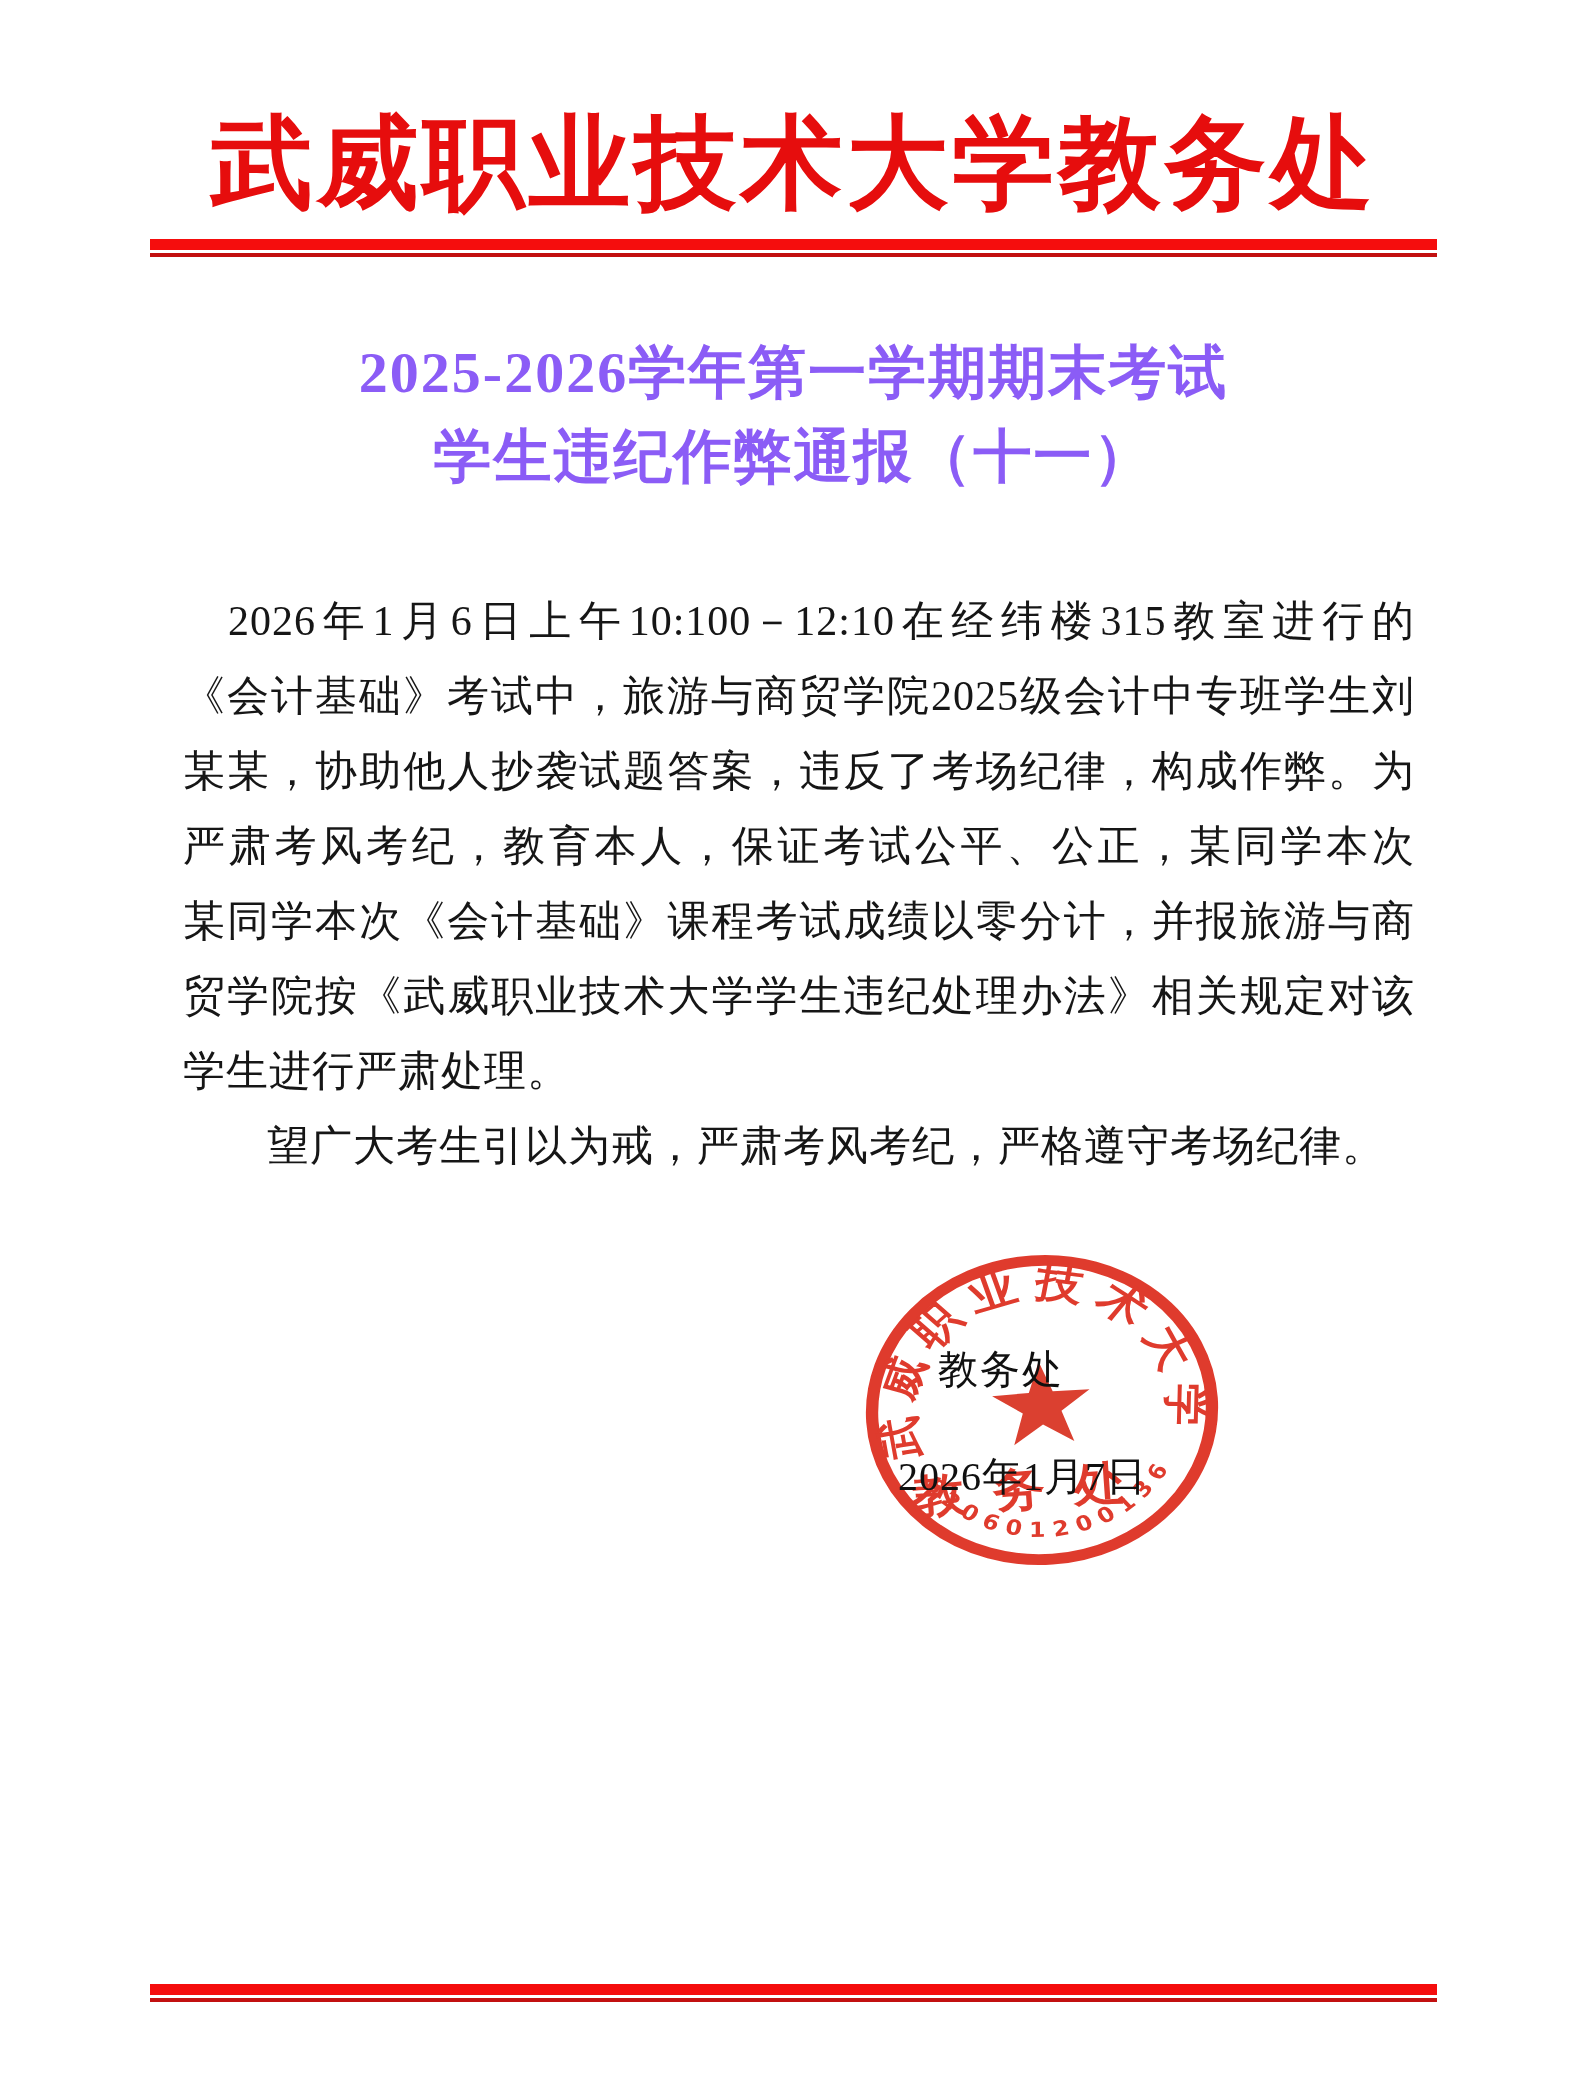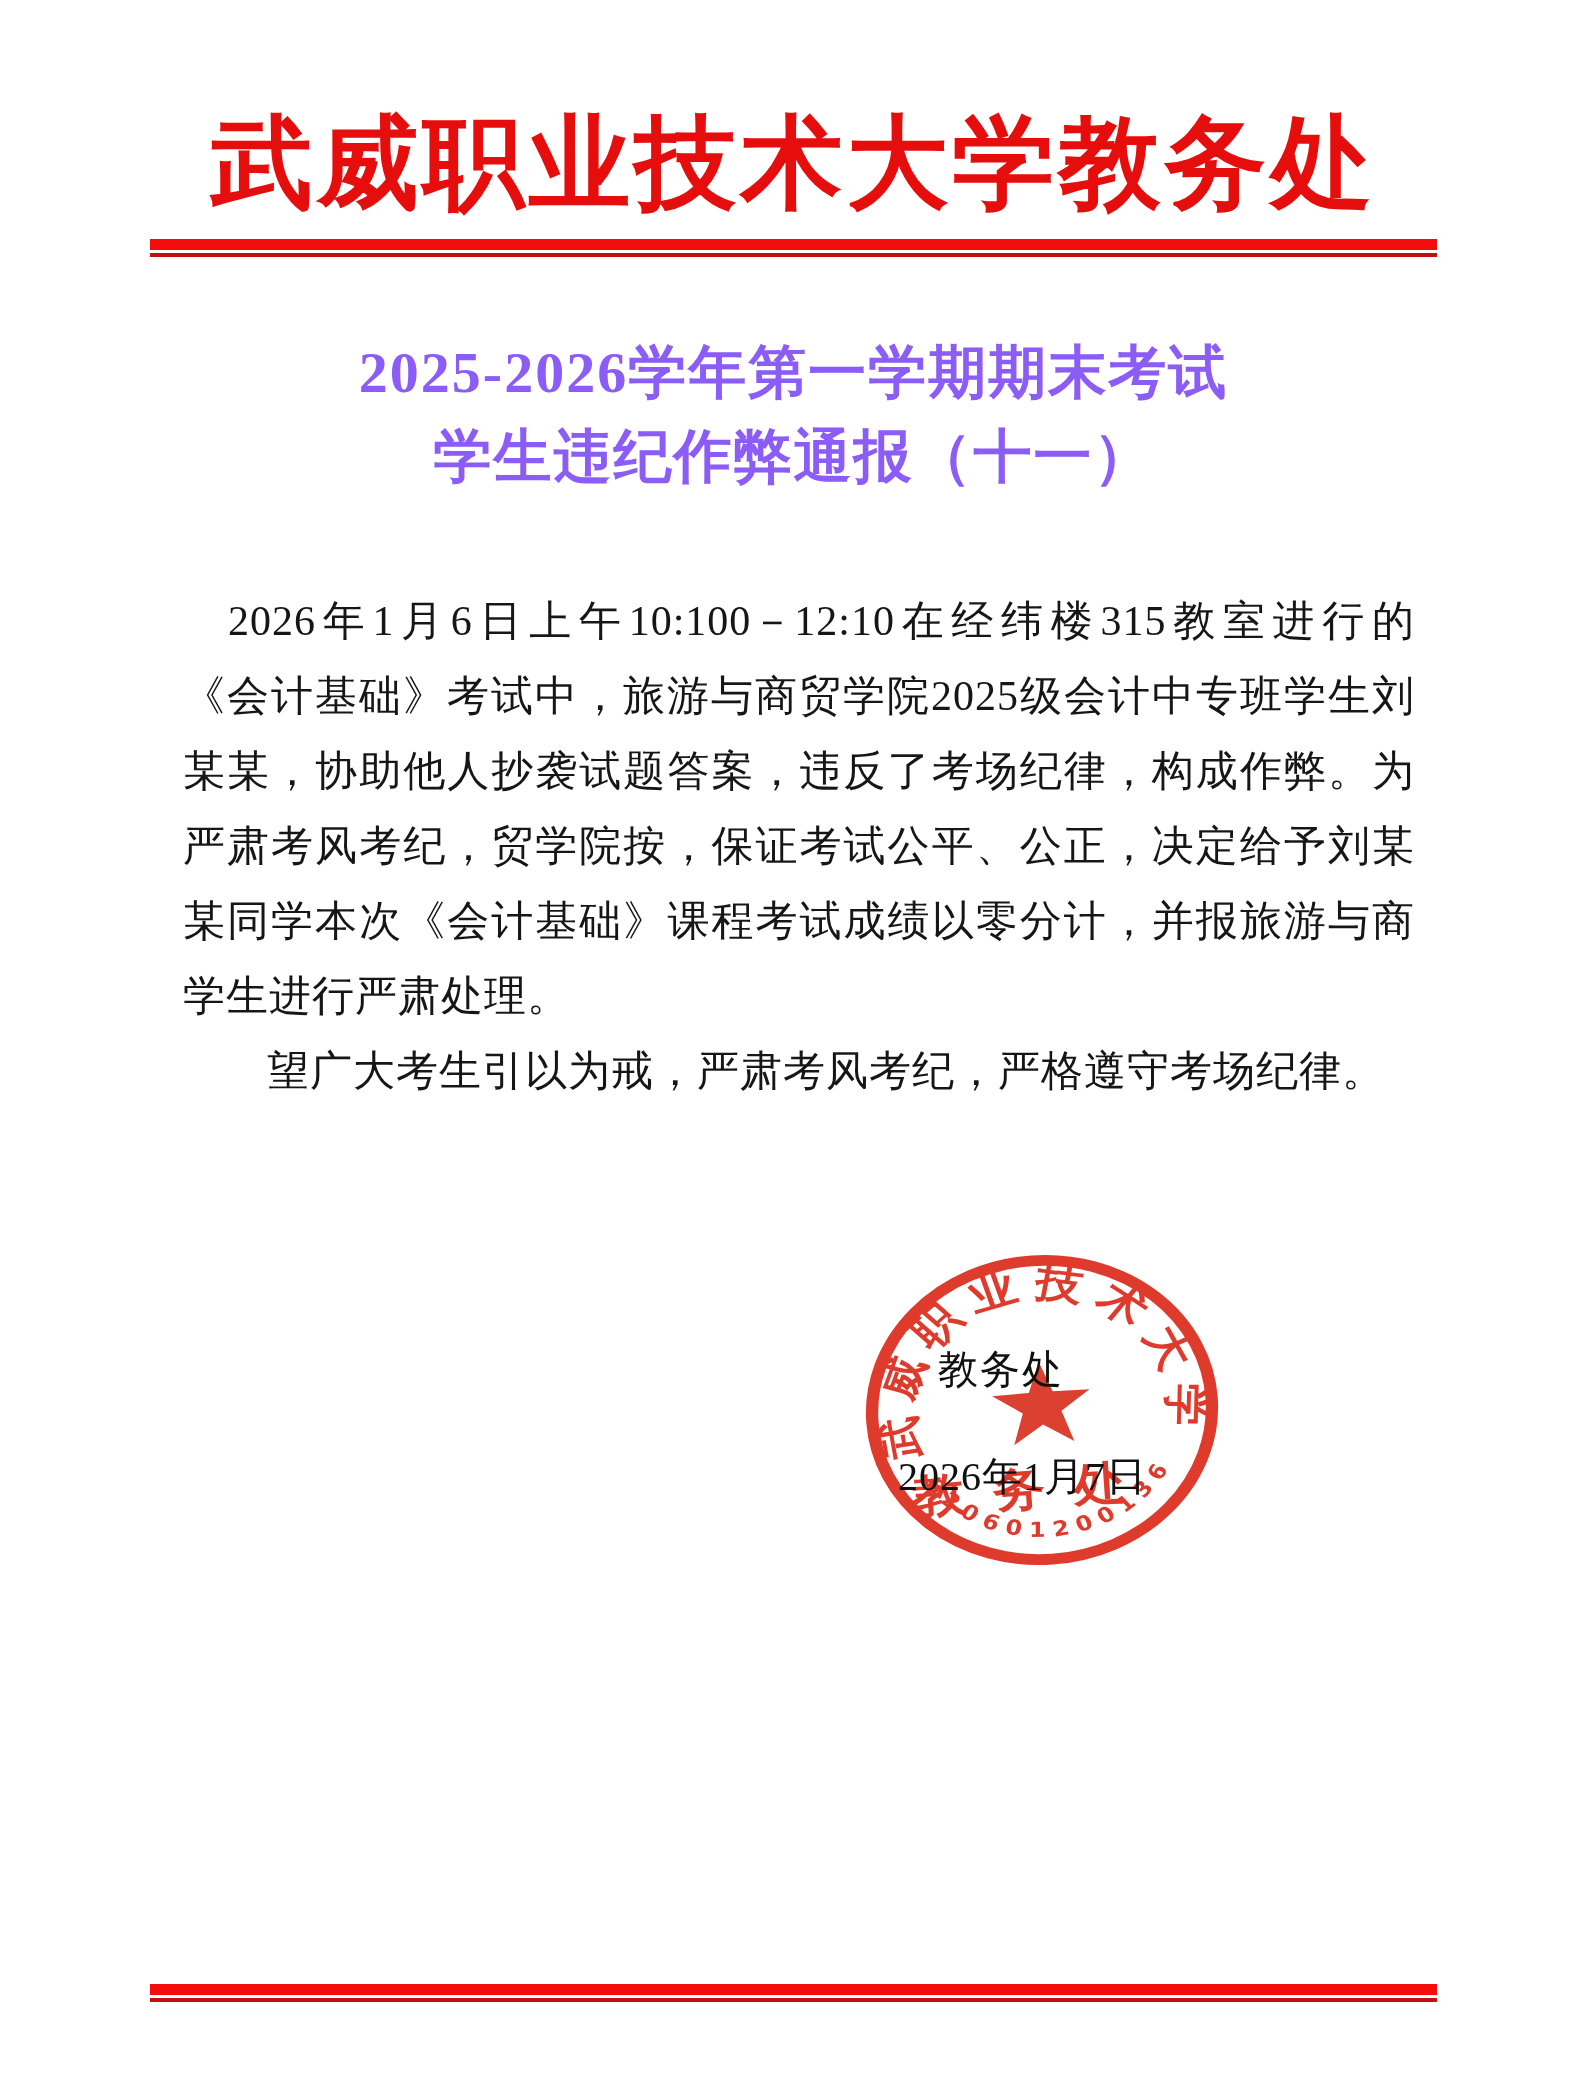--- a/index.html
+++ b/index.html
@@ -56,22 +56,23 @@
     <div class="thin"></div>
   </div>
 
   <div class="doc-title l1">2025-2026学年第一学期期末考试</div>
   <div class="doc-title l2">学生违纪作弊通报（十一）</div>
 
   <div class="body-block">
     <div class="line indent-sm">2026年1月6日上午10:100－12:10在经纬楼315教室进行的</div>
     <div class="line">《会计基础》考试中，旅游与商贸学院2025级会计中专班学生刘</div>
     <div class="line">某某，协助他人抄袭试题答案，违反了考场纪律，构成作弊。为</div>
-    <div class="line">严肃考风考纪，贸学院按，保证考试公平、公正，决定给予刘某</div>
+    <div class="line">严肃考风考纪，教育本人，保证考试公平、公正，某同学本次</div>
     <div class="line">某同学本次《会计基础》课程考试成绩以零分计，并报旅游与商</div>
+    <div class="line">贸学院按《武威职业技术大学学生违纪处理办法》相关规定对该</div>
     <div class="line last">学生进行严肃处理。</div>
     <div class="line last indent">望广大考生引以为戒，严肃考风考纪，严格遵守考场纪律。</div>
   </div>
 
   <svg class="seal" viewBox="0 0 400 400" preserveAspectRatio="none">
     <circle cx="200" cy="200" r="179" fill="none" stroke="#dd2b1c" stroke-width="13"></circle>
     <path id="arcTop" d="M 73.1 246.2 A 135 135 0 1 1 326.9 246.2" fill="none"></path>
     <path id="arcBottom" d="M 68.4 276 A 152 152 0 0 0 331.6 276" fill="none"></path>
     <text fill="#dd2b1c" font-size="50" font-weight="700" letter-spacing="14" font-family="Liberation Serif, DejaVu Serif, serif">
       <textPath href="#arcTop" startOffset="2">武威职业技术大学</textPath>

